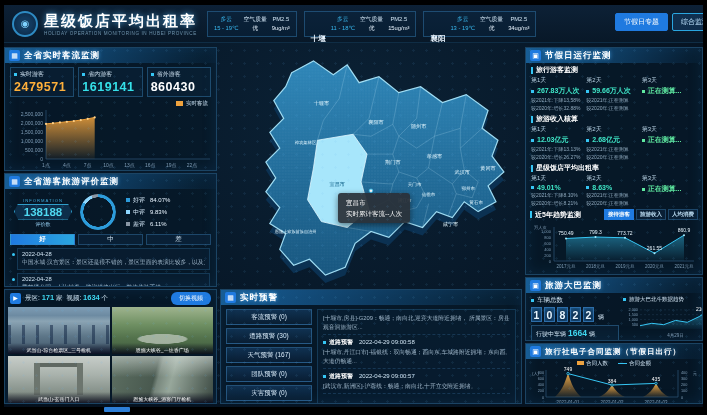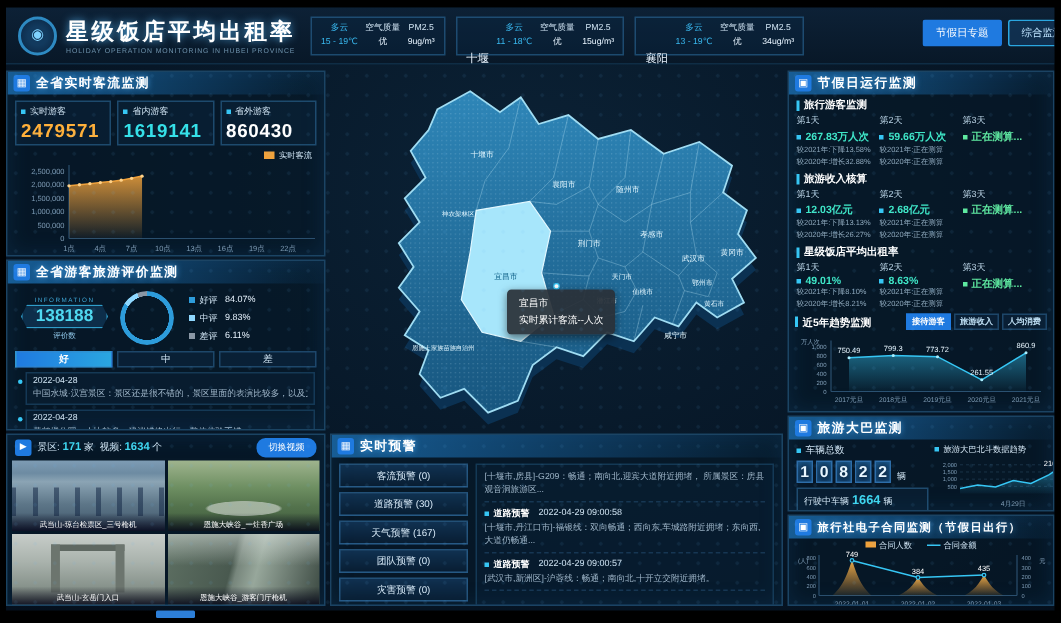--- a/index.html
+++ b/index.html
@@ -9,21 +9,21 @@
 .stage::after{content:"";position:absolute;inset:0;pointer-events:none;
 background-image:radial-gradient(rgba(100,180,240,.09) 1px,transparent 1.2px);background-size:13px 13px;}
 
 .hdr{position:absolute;top:0;left:0;right:0;height:38px;background:linear-gradient(180deg,#0d2136,#081828);border-bottom:1px solid #0f2d45;display:flex;align-items:center;z-index:5;}
 .logo{width:26px;height:26px;margin:0 6px 0 8px;border-radius:50%;border:2px solid #2e8ac2;background:radial-gradient(circle,#123a5e 40%,#0a2440);display:flex;align-items:center;justify-content:center;color:#7fd3ff;font-size:10px;}
 .titles{margin-right:10px;}
 .titles h1{color:#fff;font-size:15px;letter-spacing:2px;font-weight:bold;text-shadow:0 0 6px rgba(90,190,255,.8);white-space:nowrap;}
 .titles .sub{color:#6f93ad;font-size:4.6px;letter-spacing:.6px;white-space:nowrap;}
 .wlist{display:flex;gap:7px;align-items:center;}
 .wbox{display:flex;gap:5px;align-items:center;border:1px solid rgba(60,140,200,.4);background:rgba(10,40,70,.35);padding:2px 6px;height:26px;}
-.wcity{color:#e8f4ff;font-size:7.5px;font-weight:normal;margin-top:31px;}
+.wcity{color:#e8f4ff;font-size:7.5px;font-weight:bold;margin-top:31px;}
 .wcol{display:flex;flex-direction:column;justify-content:center;line-height:1.5;text-align:center;}
 .wc1{color:#39b9f0;font-size:5.8px;white-space:nowrap;}
 .wl{color:#cfe3f2;font-size:5.8px;white-space:nowrap;}
 .wv{color:#e8f4ff;font-size:5.8px;}
 .hbtns{position:absolute;right:0;top:8px;display:flex;gap:4px;width:88px;overflow:hidden;}
 .hbtn{border:1px solid #2aa6e0;background:rgba(20,60,100,.6);color:#bfe4ff;font-size:7px;padding:3px 8px;border-radius:2px;white-space:nowrap;font-family:inherit;}
 .hbtn.active{background:#1f7ae0;border-color:#1f7ae0;color:#fff;}
 
 .panel{position:absolute;background:rgba(7,24,40,.78);border:1px solid rgba(47,111,159,.5);box-shadow:inset 0 0 14px rgba(20,80,130,.25);overflow:hidden;}
 .ph{display:flex;align-items:center;gap:4px;height:15px;background:linear-gradient(90deg,rgba(25,100,160,.9),rgba(25,100,160,.05));padding:0 4px;}

